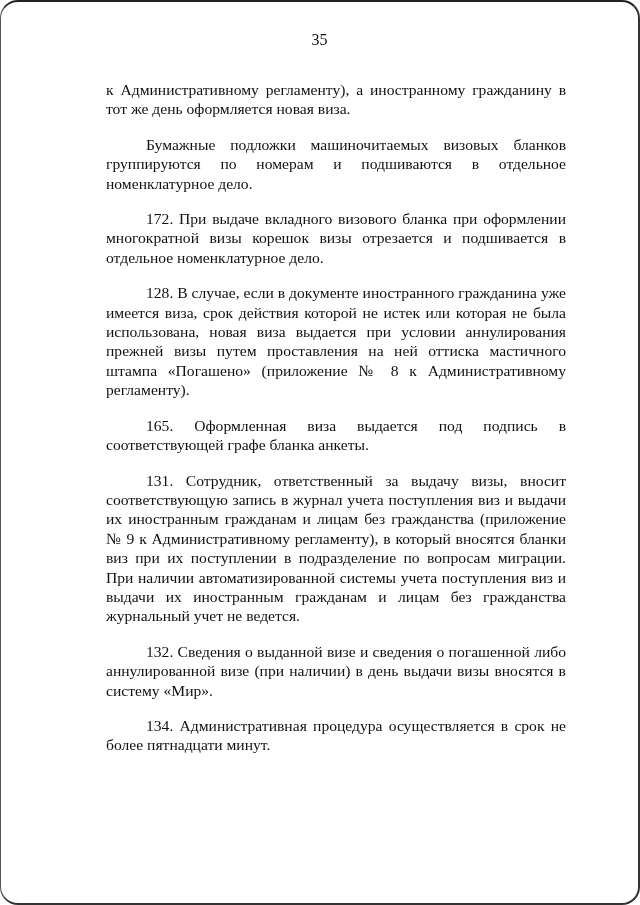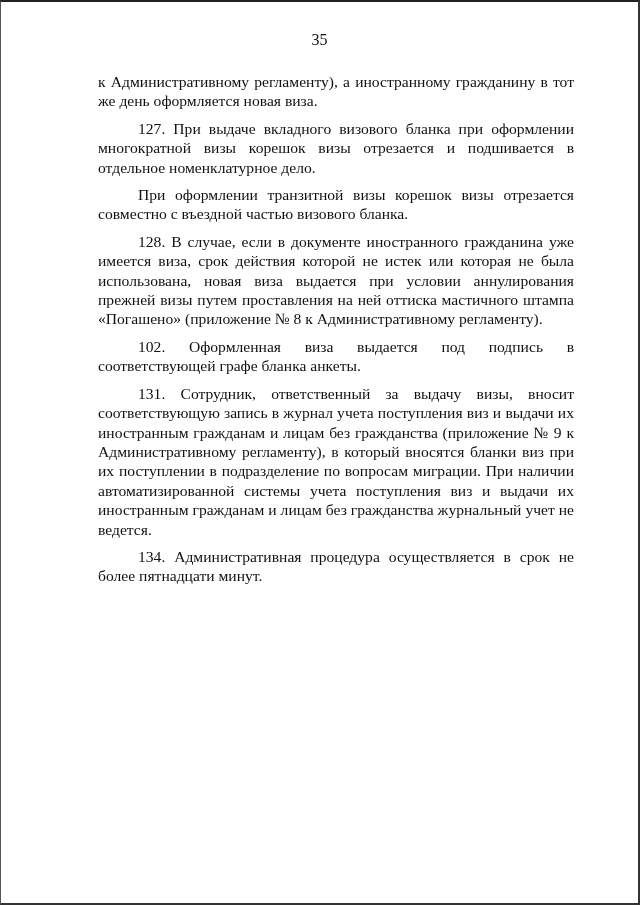--- a/index.html
+++ b/index.html
@@ -5,42 +5,44 @@
   html, body { margin: 0; padding: 0; background: #ffffff; }
   body { width: 640px; height: 905px; position: relative; overflow: hidden; }
   .page {
     position: absolute; left: 0; top: 0; width: 640px; height: 905px;
     background: #ffffff;
     border-top: 2px solid #222;
     border-left: 1px solid #555;
     border-right: 2px solid #333;
     border-bottom: 2px solid #333;
     box-sizing: border-box;
+    border-radius: 18px;
   }
   .page-number {
     position: absolute; top: 29px; left: 0; width: 100%;
     text-align: center;
     font-family: "Liberation Serif", serif;
     font-size: 16px; color: #111;
   }
   .content {
     position: absolute; left: 89px; top: 62px; width: 492px;
     font-family: "Liberation Serif", serif;
     font-size: 15.6px; line-height: 19.4px; color: #111;
   }
-  .para { margin: 8px; text-align: justify; }
+  .para { margin: 16px; text-align: justify; }
   .para.indent { text-indent: 40px; }
 </style>
 </head>
 <body>
 
 <div class="page">
   <div class="page-number">35</div>
   <div class="content">
     <p class="para">к Административному регламенту), а иностранному гражданину в тот же день оформляется новая виза.</p>
-    <p class="para indent">127. При выдаче вкладного визового бланка при оформлении многократной визы корешок визы отрезается и подшивается в отдельное номенклатурное дело.</p>
-    <p class="para indent">При оформлении транзитной визы корешок визы отрезается совместно с въездной частью визового бланка.</p>
+    <p class="para indent">Бумажные подложки машиночитаемых визовых бланков группируются по номерам и подшиваются в отдельное номенклатурное дело.</p>
+    <p class="para indent">172. При выдаче вкладного визового бланка при оформлении многократной визы корешок визы отрезается и подшивается в отдельное номенклатурное дело.</p>
     <p class="para indent">128. В случае, если в документе иностранного гражданина уже имеется виза, срок действия которой не истек или которая не была использована, новая виза выдается при условии аннулирования прежней визы путем проставления на ней оттиска мастичного штампа «Погашено» (приложение № 8 к Административному регламенту).</p>
-    <p class="para indent">102. Оформленная виза выдается под подпись в соответствующей графе бланка анкеты.</p>
+    <p class="para indent">165. Оформленная виза выдается под подпись в соответствующей графе бланка анкеты.</p>
     <p class="para indent">131. Сотрудник, ответственный за выдачу визы, вносит соответствующую запись в журнал учета поступления виз и выдачи их иностранным гражданам и лицам без гражданства (приложение № 9 к Административному регламенту), в который вносятся бланки виз при их поступлении в подразделение по вопросам миграции. При наличии автоматизированной системы учета поступления виз и выдачи их иностранным гражданам и лицам без гражданства журнальный учет не ведется.</p>
+    <p class="para indent">132. Сведения о выданной визе и сведения о погашенной либо аннулированной визе (при наличии) в день выдачи визы вносятся в систему «Мир».</p>
     <p class="para indent">134. Административная процедура осуществляется в срок не более пятнадцати минут.</p>
   </div>
 </div>
 
 </body></html>

